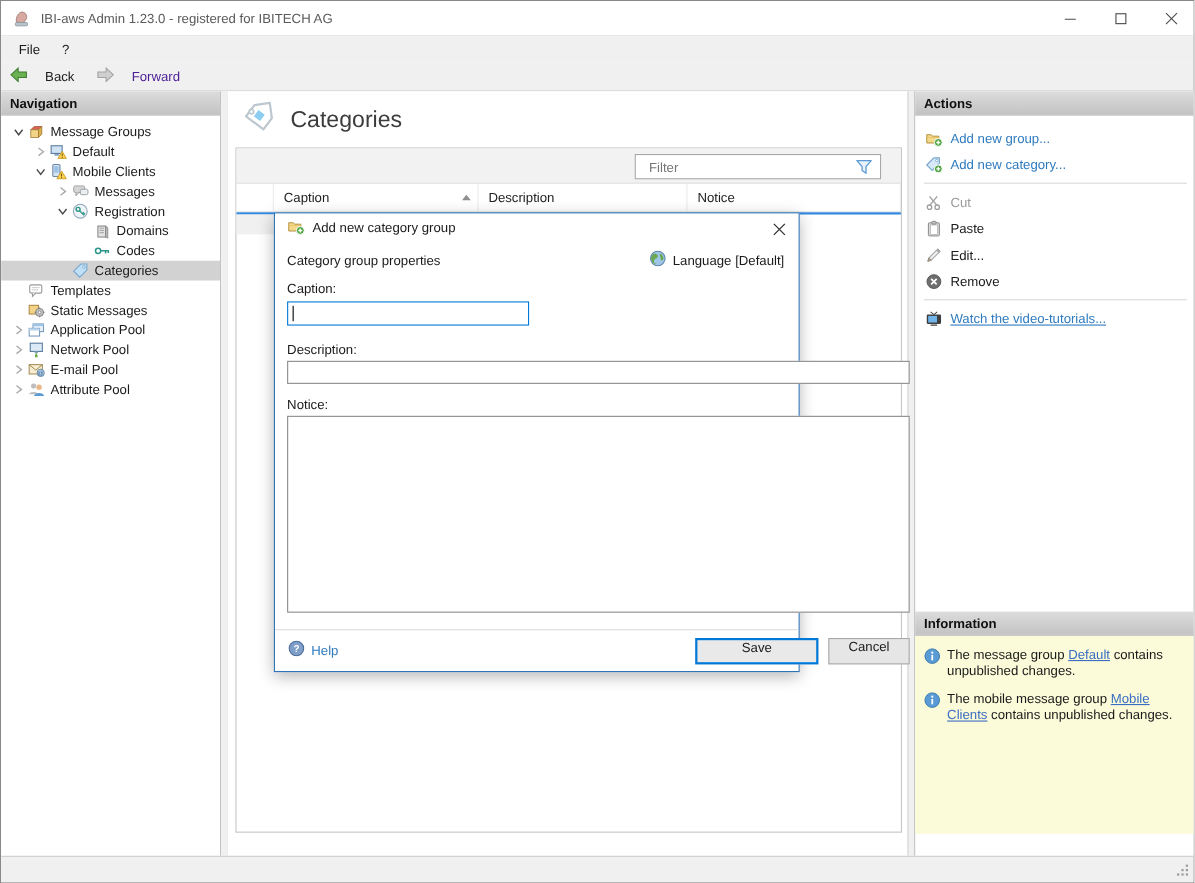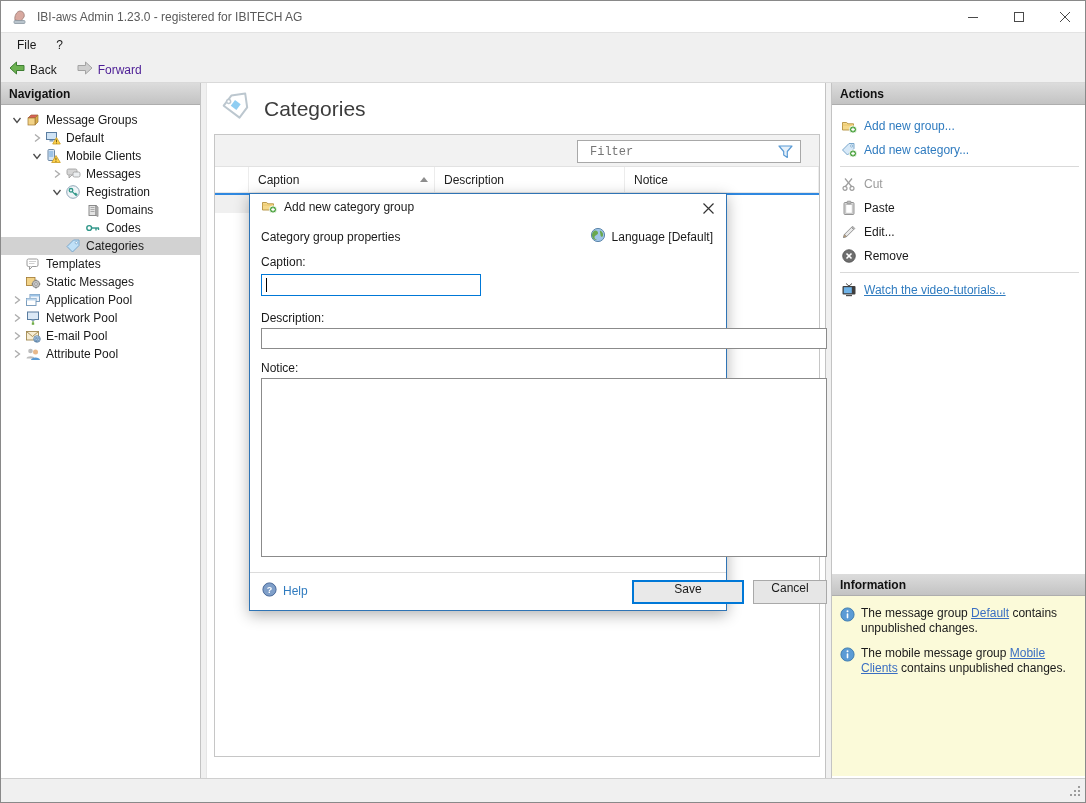--- a/index.html
+++ b/index.html
@@ -9,21 +9,21 @@
   
   .titlebar { position:absolute; left:0; top:0; width:100%; height:32px; background:#fff; border-bottom:1px solid #e3e3e3; display:flex; align-items:center; }
   .titlebar .app-icon { margin:0 8px 0 10px; width:18px; height:18px; }
   .titlebar .title { color:#5a5a5a; font-size:12px; }
   .win-controls { position:absolute; right:10px; top:0; height:32px; display:flex; align-items:center; gap:26px; }
   .winbtn { width:20px; height:20px; display:flex; align-items:center; justify-content:center; color:#4a4a4a; cursor:default; }
   .menubar { position:absolute; left:0; top:32px; width:100%; height:24px; background:#f0f0f0; display:flex; align-items:center; }
   .menu-item { padding:0 10px; height:100%; display:flex; align-items:center; }
   .menu-item:first-child { margin-left:6px; }
   .toolbar { position:absolute; left:0; top:56px; width:100%; height:26px; background:#f0f0f0; border-bottom:1px solid #d9d9d9; display:flex; align-items:center; }
-  .tool-btn { display:flex; align-items:center; gap:5px; margin-left:8px; }
+  .tool-btn { display:flex; align-items:center; gap:16px; margin-left:8px; }
   .tool-btn .lbl { color:#1a1a1a; }
   .tool-btn.disabled .lbl { color:#4c1d95; }
 
   
   .panel-header { height:22px; background:linear-gradient(#dcdcdc,#c3c3c3); border-bottom:1px solid #aeaeae; font-weight:bold; display:flex; align-items:center; padding-left:8px; color:#111; }
   .nav-panel { position:absolute; left:0; top:82px; width:200px; height:695px; background:#fff; border-right:1px solid #c3c3c3; }
   .main-panel { position:absolute; left:205px; top:82px; width:620px; height:695px; background:#fff; border-left:1px solid #e6e6e6; border-right:1px solid #c3c3c3; }
   .right-panel { position:absolute; left:830px; top:82px; width:256px; height:695px; background:#fff; border-left:1px solid #c3c3c3; }
   .gap-a { position:absolute; left:200px; top:82px; width:5px; height:695px; background:#f0f0f0; }
   .gap-b { position:absolute; left:825px; top:82px; width:5px; height:695px; background:#f0f0f0; }
@@ -35,42 +35,42 @@
   .tree-row { display:flex; align-items:center; height:18px; cursor:default; white-space:nowrap; }
   .tree-row.selected { background:#d2d2d2; }
   .chev { width:16px; height:16px; flex:0 0 16px; display:flex; align-items:center; justify-content:center; }
   .t-icon { width:16px; height:16px; flex:0 0 16px; margin-right:5px; display:flex; align-items:center; justify-content:center; }
   .t-label { padding-right:6px; }
 
   
   .page-head { position:absolute; left:13px; top:8px; display:flex; align-items:center; gap:12px; }
   .page-title { font-size:21px; color:#3c3c3c; }
   .content-box { position:absolute; left:7px; top:51px; width:606px; height:623px; border:1px solid #c6c6c6; background:#fff; }
-  .filter-band { height:32px; background:#f2f2f2; border-bottom:1px solid #e2e2e2; position:relative;font-family:Liberation Mono, monospace; }
+  .filter-band { height:32px; background:#f2f2f2; border-bottom:1px solid #e2e2e2; position:relative; }
   .filter-input { position:absolute; left:362px; top:5px; width:224px; height:23px; border:1px solid #a8a8a8; background:#fff; display:flex; align-items:center; }
   .filter-input .ph { color:#767676; margin-left:12px; flex:1; }
   .filter-input .fi { margin-right:7px; display:flex; }
   .thead { display:flex; height:26px; border-bottom:1px solid #e6e6e6; background:#fff; }
   .th { display:flex; align-items:center; padding-left:9px; color:#222; border-right:1px solid #ececec; }
   .th .sort { margin-left:auto; margin-right:6px; width:0; height:0; border-left:4px solid transparent; border-right:4px solid transparent; border-bottom:5px solid #8e8e8e; }
   .sel-row { height:20px; display:flex; border-top:2px solid var(--selection-blue); }
   .sel-row .gutter { width:34px; background:#f0f0f0; }
 
   
   .actions-list { padding-top:10px; }
   .action-row { display:flex; align-items:center; gap:7px; height:22px; padding-left:9px; margin-bottom:2px; cursor:default; }
   .action-row .a-icon { width:16px; height:16px; display:flex; align-items:center; justify-content:center; }
   .action-row.link .a-label { color:var(--link-blue); }
   .action-row.link-underline .a-label { color:var(--link-blue); text-decoration:underline; }
   .action-row.disabled .a-label { color:#9b9b9b; }
   .action-row.normal .a-label { color:#1a1a1a; }
   .action-div { height:1px; background:#d9d9d9; margin:5px 8px 6px 8px; }
 
   
-  .info-wrap { position:absolute; left:0; top:491px; width:100%; }
+  .info-wrap { position:absolute; left:0; top:473px; width:100%; }
   .info-body { background:var(--info-bg); height:180px; padding:10px 8px 0 8px; }
   .info-item { display:flex; gap:6px; margin-bottom:10px; line-height:15px; }
   .info-item .i-icon { flex:0 0 15px; margin-top:1px; }
   .info-item a { color:#3a6ec2; text-decoration:underline; cursor:pointer; }
 
   
   .dialog { position:absolute; left:248px; top:192px; width:478px; height:418px; background:#fff; border:1px solid #2f74b5; box-shadow:0 4px 14px rgba(0,0,0,.3); z-index:10; }
   .dlg-titlebar { height:26px; display:flex; align-items:center; padding-left:11px; gap:7px; }
   .dlg-close { position:absolute; right:9px; top:5px; width:18px; height:18px; display:flex; align-items:center; justify-content:center; color:#333; font-size:14px; cursor:default; }
   .dlg-section { position:absolute; left:11px; top:36px; }

